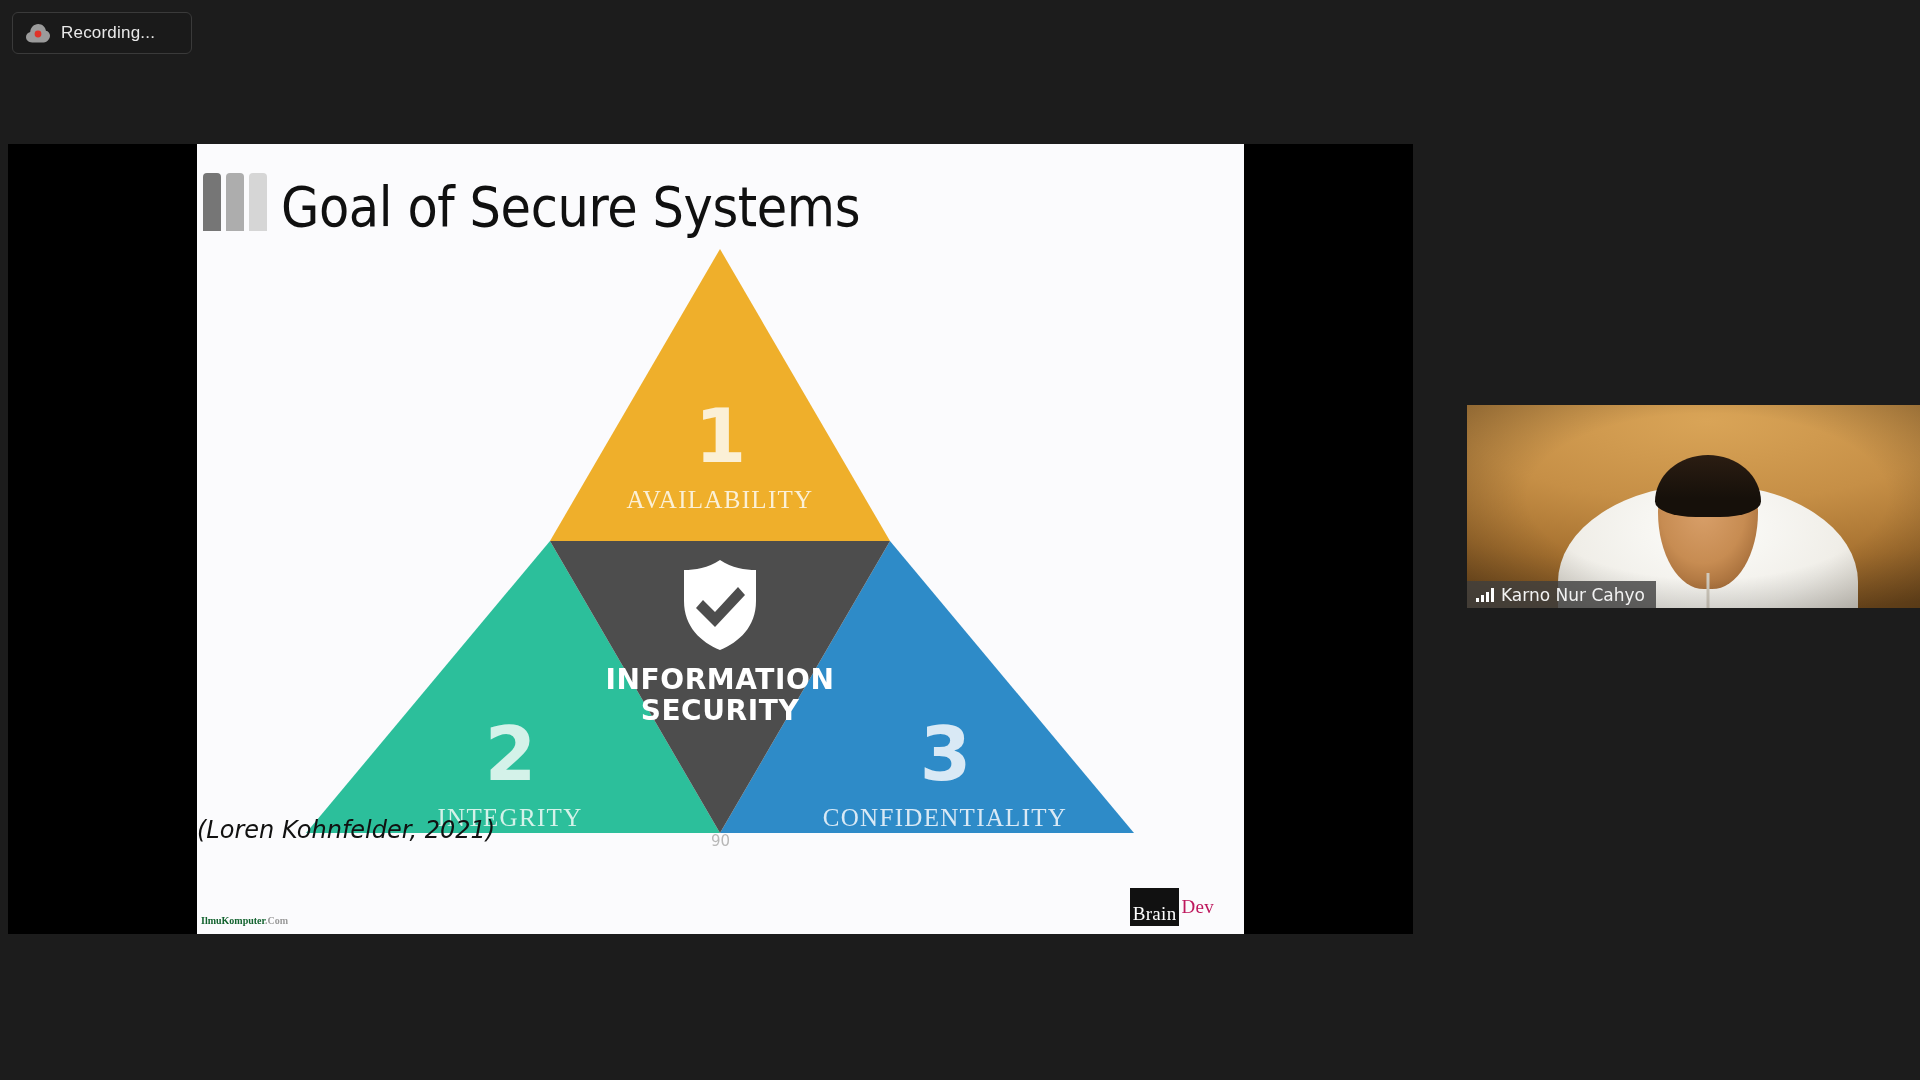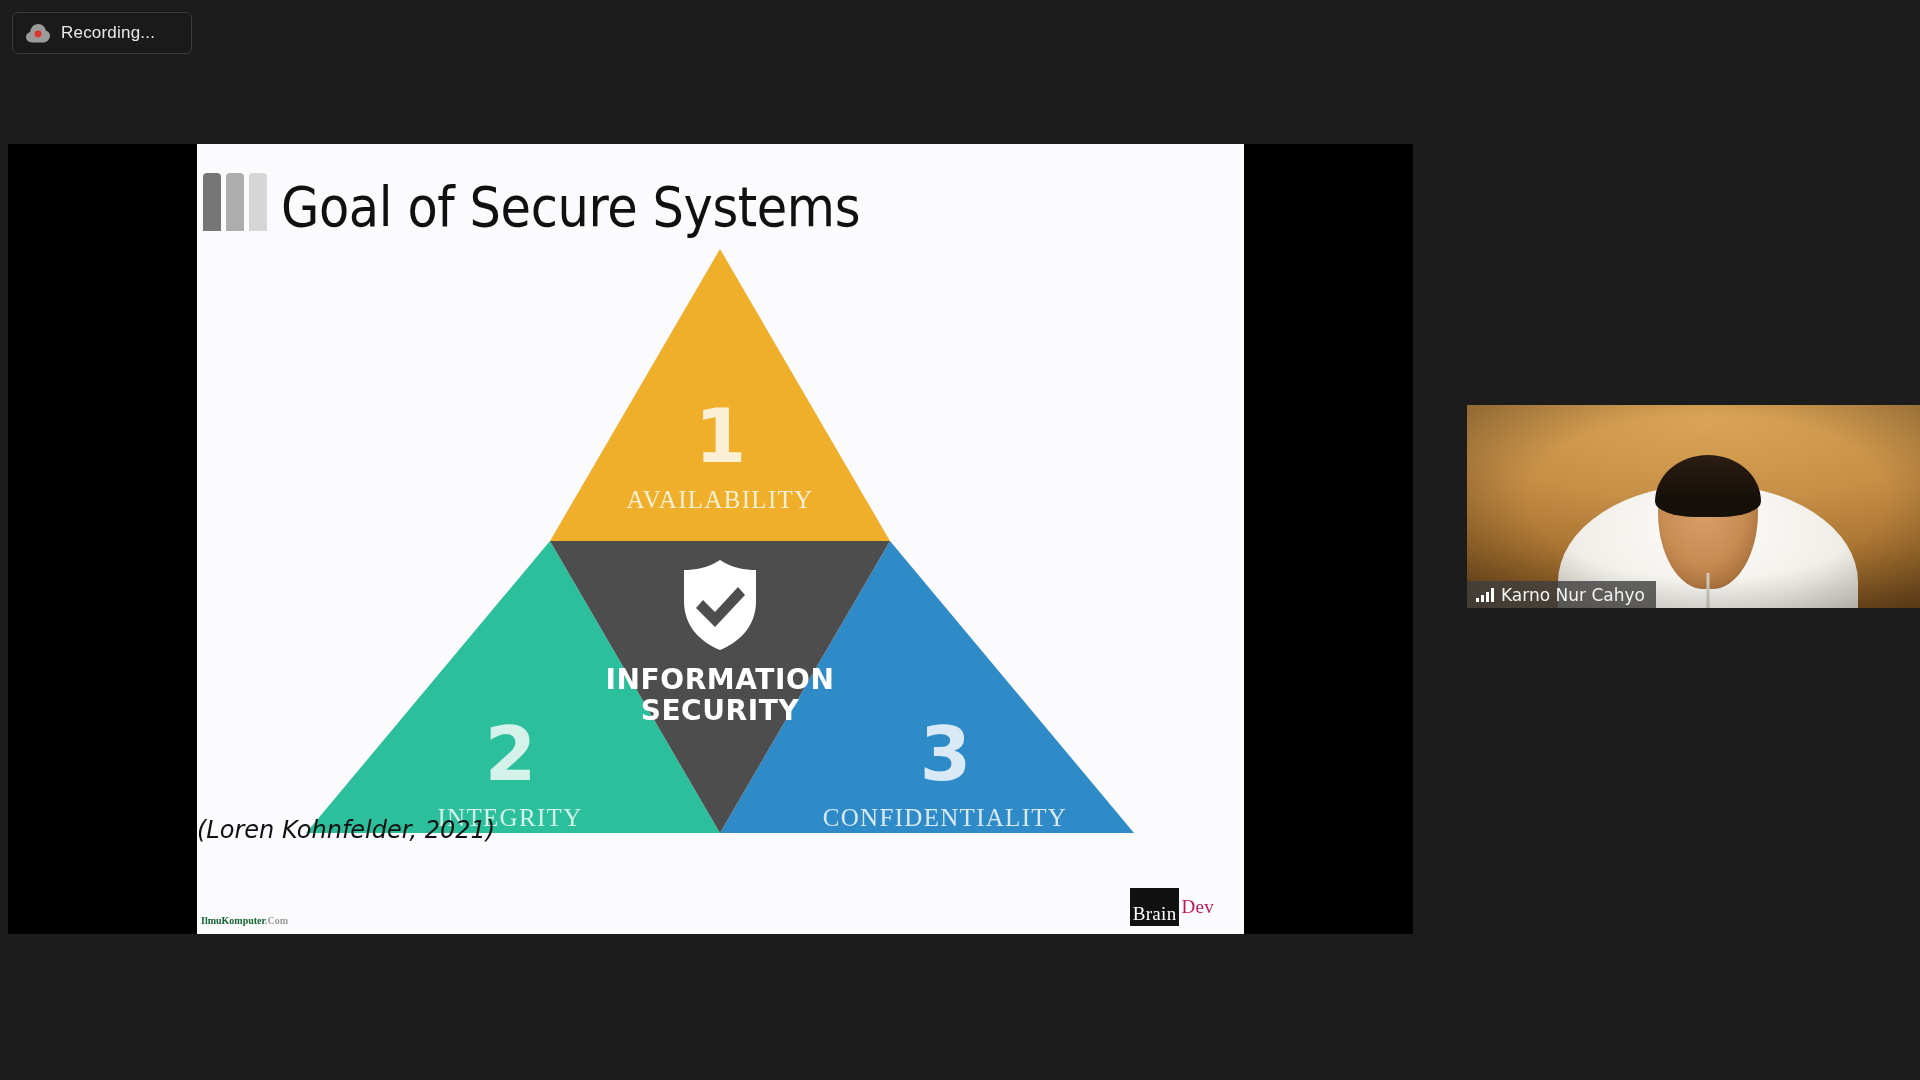--- a/index.html
+++ b/index.html
@@ -255,20 +255,21 @@
       <div class="center-block">
         <svg class="shield" viewBox="0 0 78 92">
           <path d="M39 1 C 27 9, 14 11, 3 11 L3 42 C3 68, 20 83, 39 91 C58 83, 75 68, 75 42 L75 11 C64 11, 51 9, 39 1 Z" fill="#ffffff"></path>
           <path d="M22 41 L34 53 L57 28 L64 36 L34 68 L15 49 Z" fill="#4D4D4D"></path>
         </svg>
         <div class="center-text">INFORMATION</div>
         <div class="center-text">SECURITY</div>
       </div>
     </div>
 
+    <div class="slide-number">90</div>
 
     <div class="caption">(Loren Kohnfelder, 2021)</div>
 
     <div class="footer-left">
       <span class="fl-a">IlmuKomputer</span><span class="fl-b">.Com</span>
     </div>
 
     <div class="footer-right">
       <span class="fr-a">Brain</span>
         <span class="fr-b">Dev</span>

